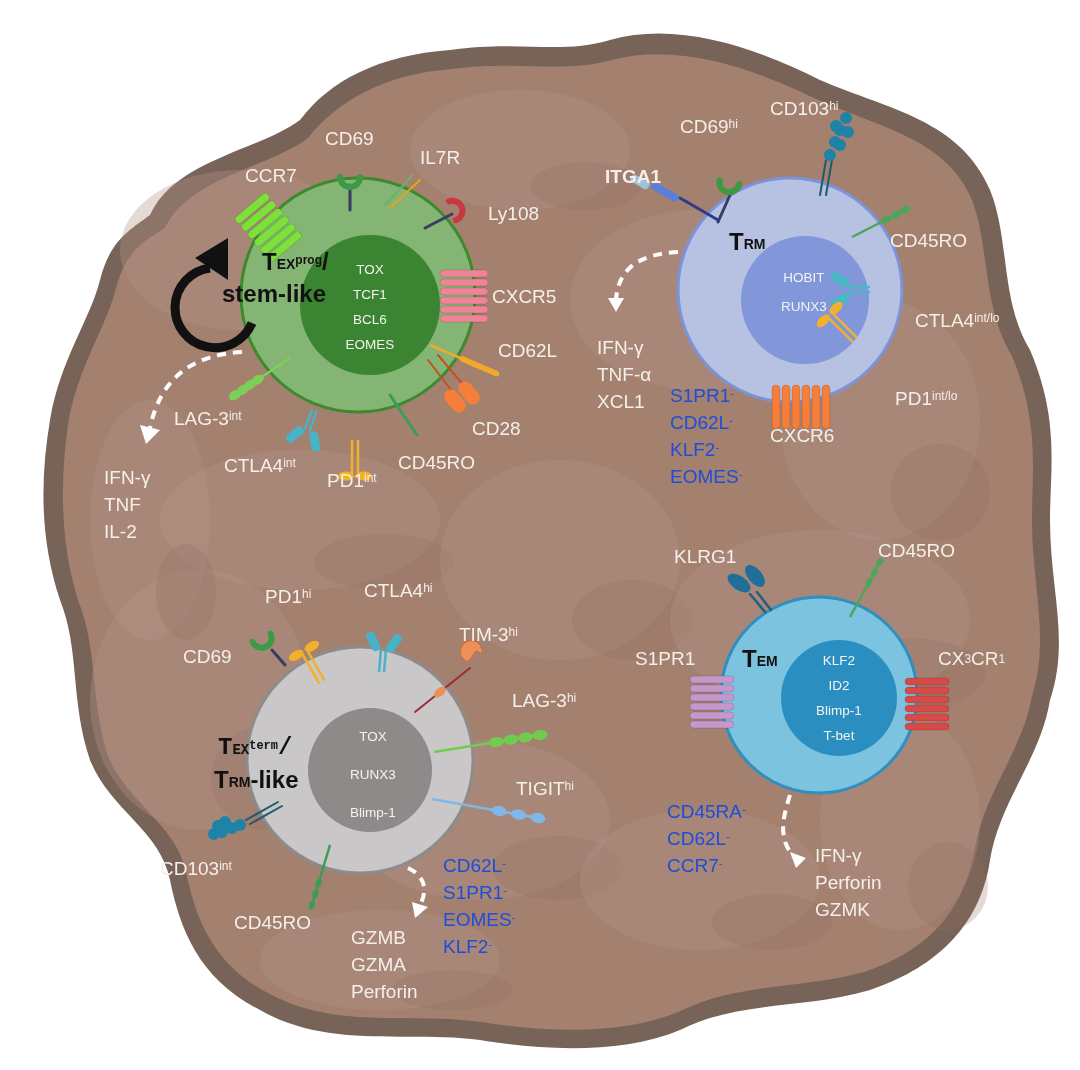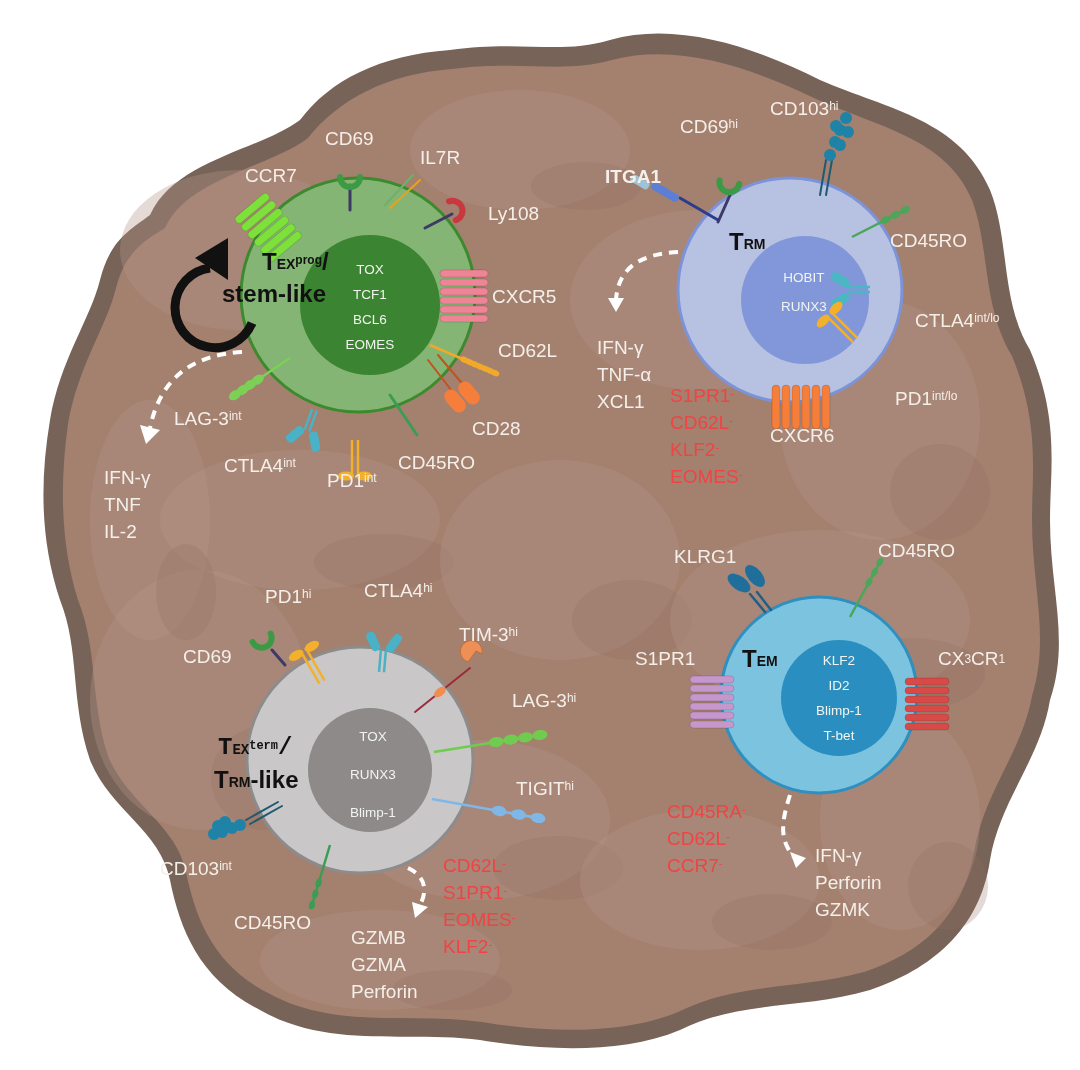--- a/index.html
+++ b/index.html
@@ -3,21 +3,21 @@
 <meta charset="utf-8">
 <style>
   html,body{margin:0;padding:0;background:#ffffff;}
   body{width:1080px;height:1070px;position:relative;overflow:hidden;font-family:"Liberation Sans","DejaVu Sans",sans-serif;}
   #stage{position:absolute;left:0;top:0;width:1080px;height:1070px;}
   .lbl{position:absolute;color:#f4efe9;font-size:19px;line-height:22px;white-space:nowrap;}
   .lbl sup{font-size:12px;vertical-align:top;position:relative;top:-3px;}
   .lbl sub{font-size:12px;vertical-align:bottom;}
   .dark{color:#1c1a19;}
   .stack{position:absolute;color:#f4efe9;font-size:19px;line-height:27px;white-space:nowrap;}
-  .stack.dark{color:#ef4444;}
+  .stack.dark{color:#1d4ed8;}
   .stack sup{font-size:11px;vertical-align:top;position:relative;top:-2px;}
   .nuc{position:absolute;color:#f1f4ef;font-size:13.5px;line-height:25px;text-align:center;white-space:nowrap;transform:translateX(-50%);}
   .title{position:absolute;color:#111;font-weight:bold;font-size:24px;line-height:28px;white-space:nowrap;}
   .title sup{font-size:12px;vertical-align:top;position:relative;top:-2px;}
   .title sub{font-size:14px;vertical-align:bottom;position:relative;top:2px;}
 </style>
 </head>
 <body>
 
 <div id="stage">

